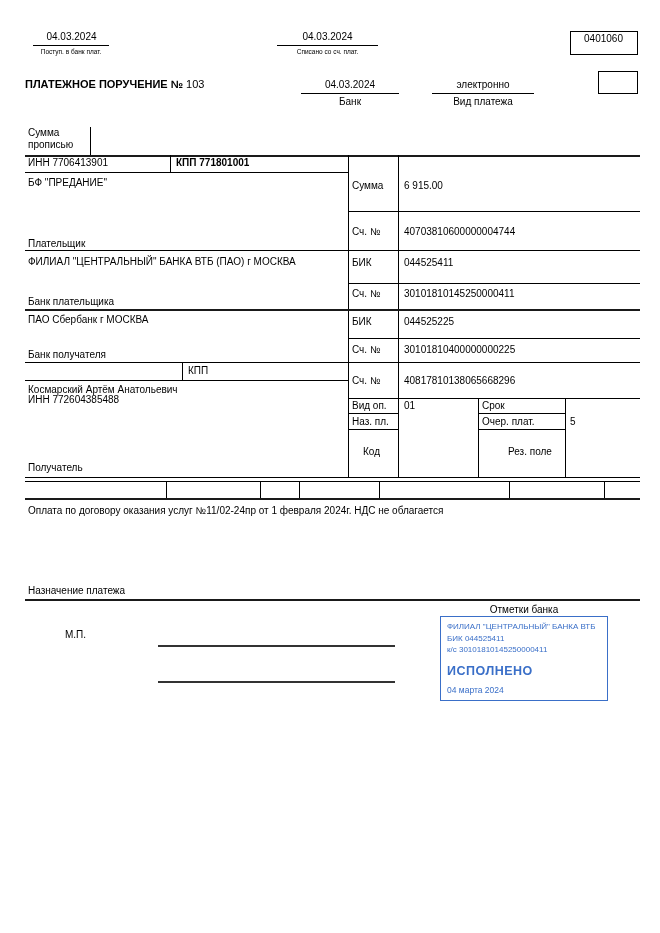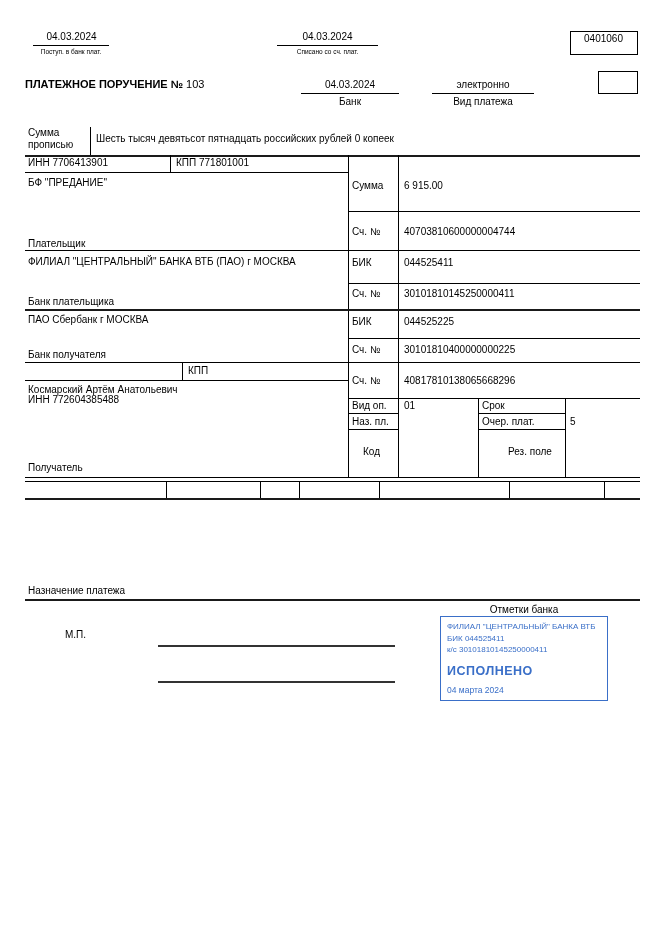--- a/index.html
+++ b/index.html
@@ -45,29 +45,28 @@
   <div class="hl" style="left:301px;top:93px;width:98px;"></div>
   <div class="t ctr" style="left:301px;top:96px;width:98px;">Банк</div>
   <div class="t ctr" style="left:432px;top:79px;width:102px;">электронно</div>
   <div class="hl" style="left:432px;top:93px;width:102px;"></div>
   <div class="t ctr" style="left:432px;top:96px;width:102px;">Вид платежа</div>
   <div class="box" style="left:598px;top:71px;width:40px;height:23px;"></div>
 
   <div class="t" style="left:28px;top:127px;width:60px;">Сумма
 прописью</div>
   <div class="vl" style="left:90px;top:127px;height:28px;"></div>
-  <div class="t" style="left:96px;top:133px;width:540px;">Шесть тысяч девятьсот пятнадцать российских рублей 0 копеек</div>
   <div class="hl2" style="left:25px;top:155px;width:615px;"></div>
 
   <div class="vl" style="left:348px;top:155px;height:323px;"></div>
   <div class="vl" style="left:398px;top:155px;height:323px;"></div>
 
   <div class="t" style="left:28px;top:157px;">ИНН 7706413901</div>
   <div class="vl" style="left:170px;top:155px;height:17px;"></div>
-  <div class="t" style="left:176px;top:157px;">КПП 771801001</div>
+  <div class="t" style="left:176px;top:157px;font-weight:bold;">КПП 771801001</div>
   <div class="hl" style="left:25px;top:172px;width:323px;"></div>
 
   <div class="t" style="left:28px;top:177px;width:315px;">БФ "ПРЕДАНИЕ"</div>
   <div class="t" style="left:28px;top:238px;">Плательщик</div>
 
   <div class="t" style="left:352px;top:180px;">Сумма</div>
   <div class="t" style="left:404px;top:180px;">6 915.00</div>
   <div class="hl" style="left:348px;top:211px;width:292px;"></div>
 
   <div class="t" style="left:352px;top:226px;">Сч. №</div>
@@ -121,20 +120,21 @@
   <div class="hl" style="left:25px;top:477px;width:615px;"></div>
   <div class="hl" style="left:25px;top:481px;width:615px;"></div>
   <div class="vl" style="left:166px;top:481px;height:17px;"></div>
   <div class="vl" style="left:260px;top:481px;height:17px;"></div>
   <div class="vl" style="left:299px;top:481px;height:17px;"></div>
   <div class="vl" style="left:379px;top:481px;height:17px;"></div>
   <div class="vl" style="left:509px;top:481px;height:17px;"></div>
   <div class="vl" style="left:604px;top:481px;height:17px;"></div>
   <div class="hl2" style="left:25px;top:498px;width:615px;"></div>
 
+  <div class="t" style="left:28px;top:505px;width:600px;">Оплата по договору оказания услуг №11/02-24пр от 1 февраля 2024г. НДС не облагается</div>
   <div class="t" style="left:28px;top:585px;">Назначение платежа</div>
   <div class="hl2" style="left:25px;top:599px;width:615px;"></div>
 
   <div class="t ctr" style="left:440px;top:604px;width:168px;">Отметки банка</div>
   <div class="t" style="left:65px;top:629px;">М.П.</div>
   <div class="sig" style="top:645px;"></div>
   <div class="sig" style="top:681px;"></div>
 
   <div class="stamp">
     <div>ФИЛИАЛ "ЦЕНТРАЛЬНЫЙ" БАНКА ВТБ</div>

